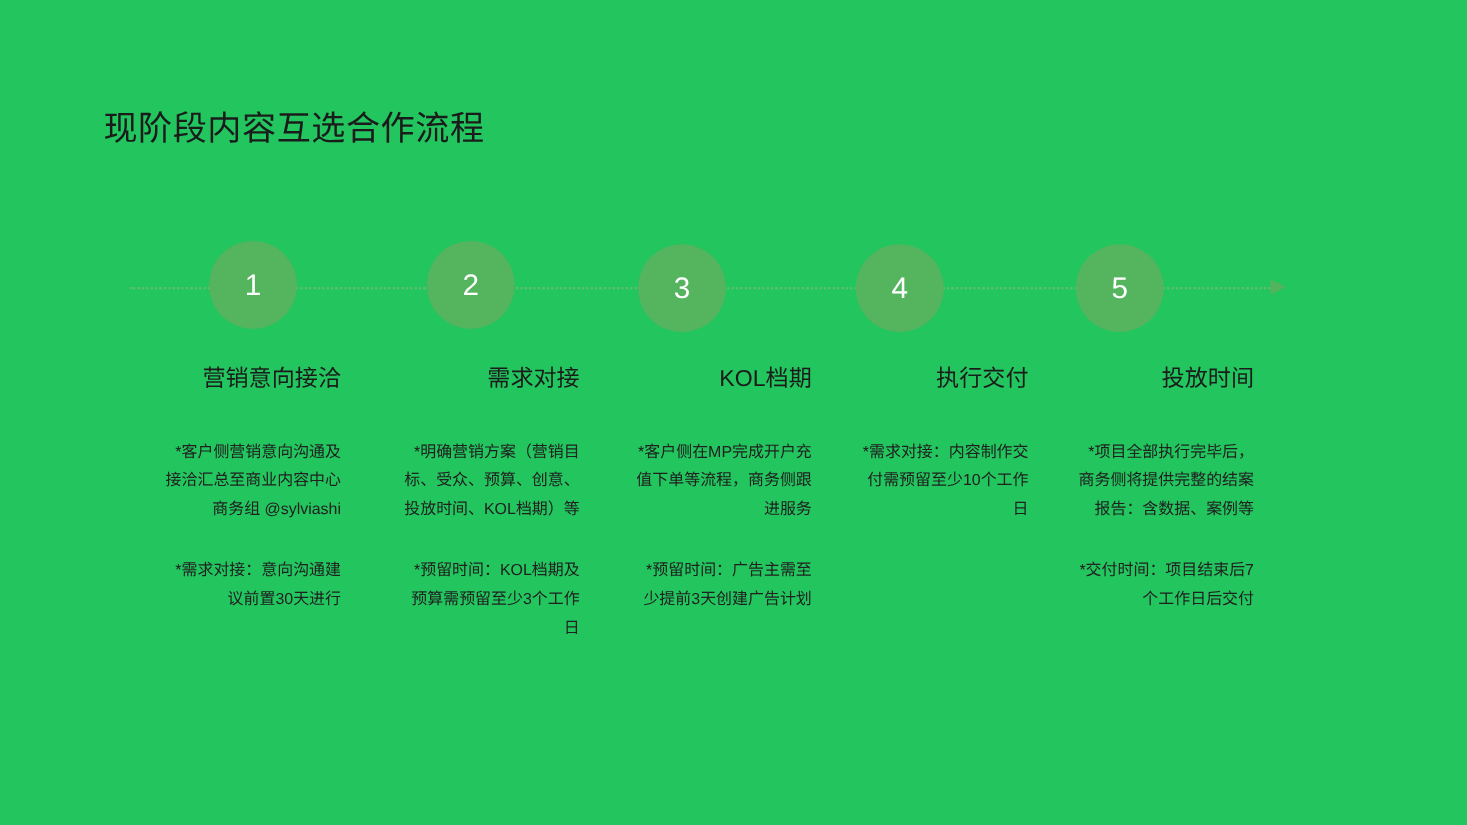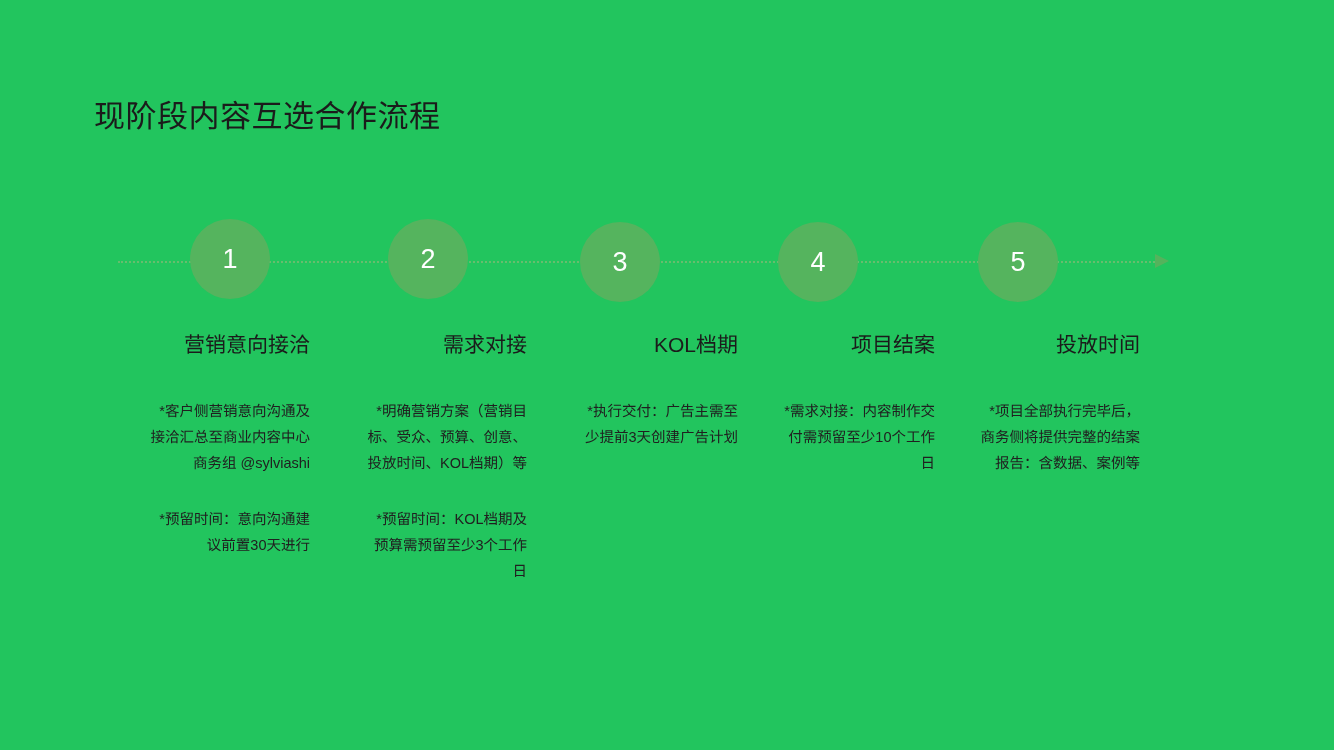--- a/index.html
+++ b/index.html
@@ -150,38 +150,40 @@
     <div class="step-circle c5">
       <span>5</span>
     </div>
   </div>
 
   <div class="columns">
 
     <div class="col col1">
       <div class="col-heading">营销意向接洽</div>
       <p class="col-body"><span>*客户侧营销意向沟通及接洽汇总至商业内容中心商务组 </span><span class="bold-handle">@sylviashi</span></p>
-      <p class="col-body note">*预留时间：意向沟通建议前置30天进行</p>
+      <p class="col-body note">*需求对接：意向沟通建议前置30天进行</p>
     </div>
 
     <div class="col col2">
       <div class="col-heading">需求对接</div>
       <p class="col-body"><span>*明确营销方案（营销目标、受众、预算、创意、投放时间、KOL档期）等</span><span class="bold-handle"></span></p>
       <p class="col-body note">*预留时间：KOL档期及预算需预留至少3个工作日</p>
     </div>
 
     <div class="col col3">
       <div class="col-heading">KOL档期</div>
-      <p class="col-body note">*执行交付：广告主需至少提前3天创建广告计划</p>
+      <p class="col-body"><span>*客户侧在MP完成开户充值下单等流程，商务侧跟进服务</span><span class="bold-handle"></span></p>
+      <p class="col-body note">*预留时间：广告主需至少提前3天创建广告计划</p>
     </div>
 
     <div class="col col4">
-      <div class="col-heading">项目结案</div>
+      <div class="col-heading">执行交付</div>
       <p class="col-body note">*需求对接：内容制作交付需预留至少10个工作日</p>
     </div>
 
     <div class="col col5">
       <div class="col-heading">投放时间</div>
       <p class="col-body"><span>*项目全部执行完毕后，商务侧将提供完整的结案报告：含数据、案例等</span><span class="bold-handle"></span></p>
+      <p class="col-body note">*交付时间：项目结束后7个工作日后交付</p>
     </div>
 
   </div>
 </div>
 
 </body></html>

